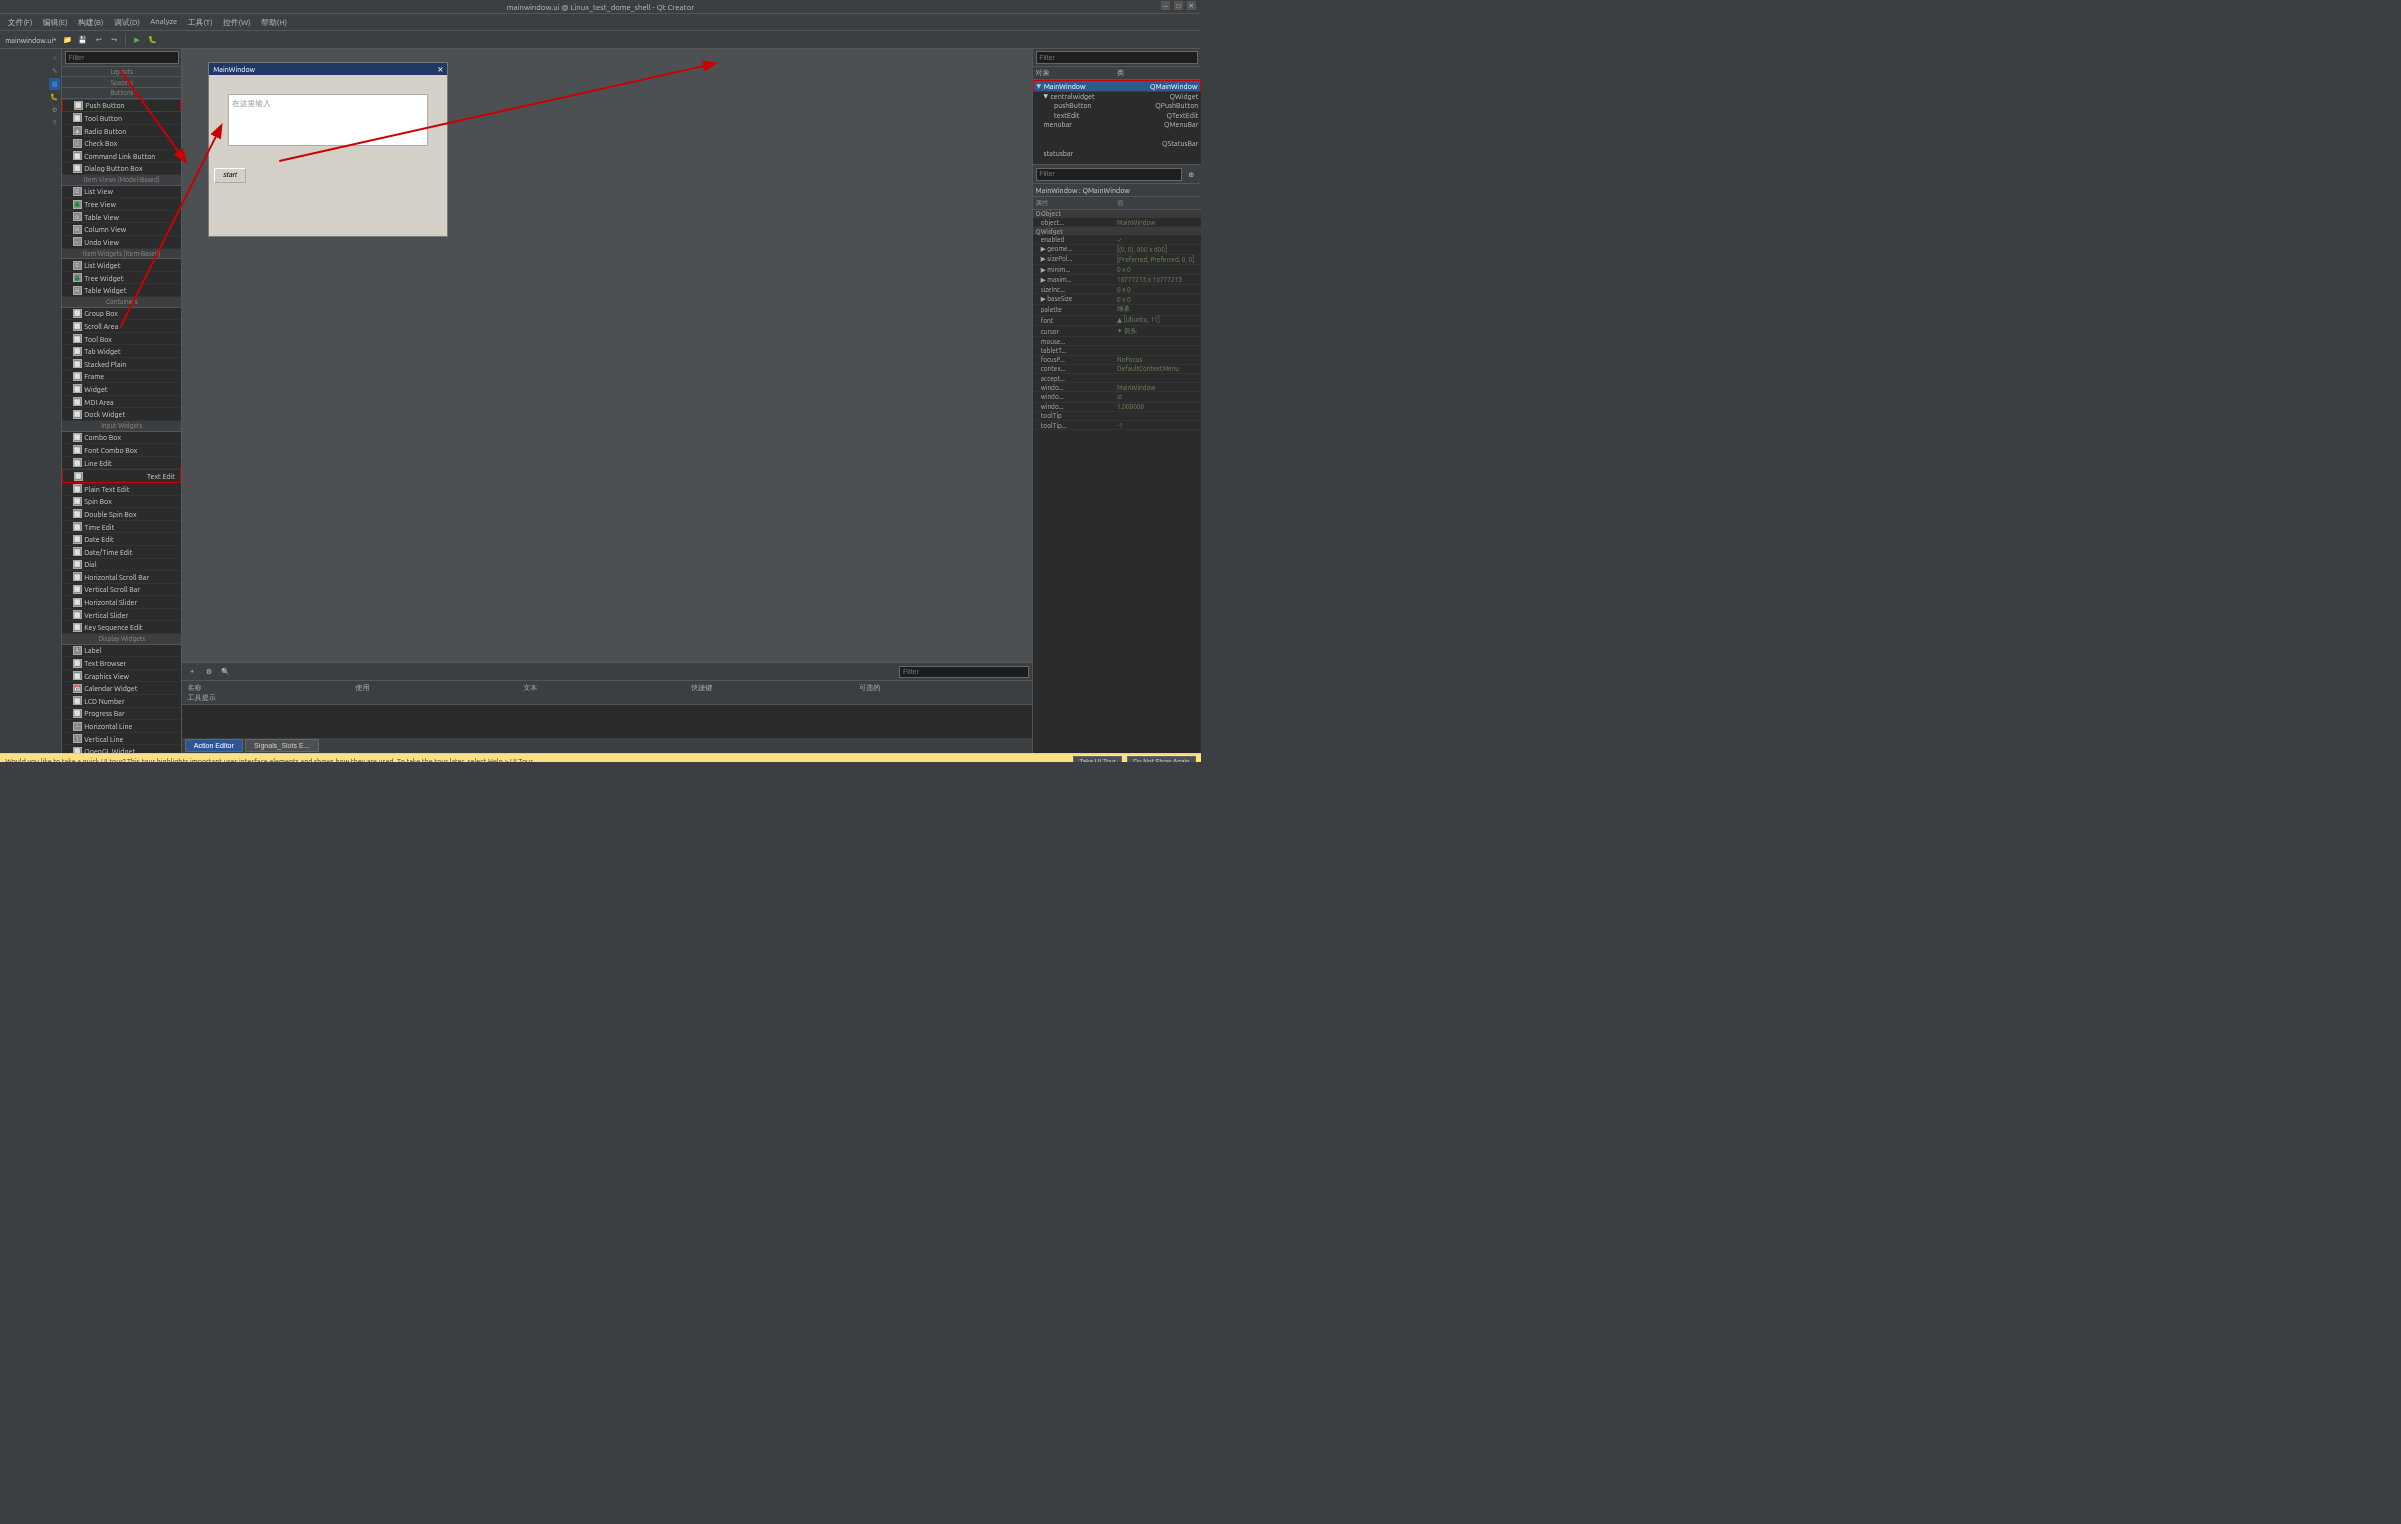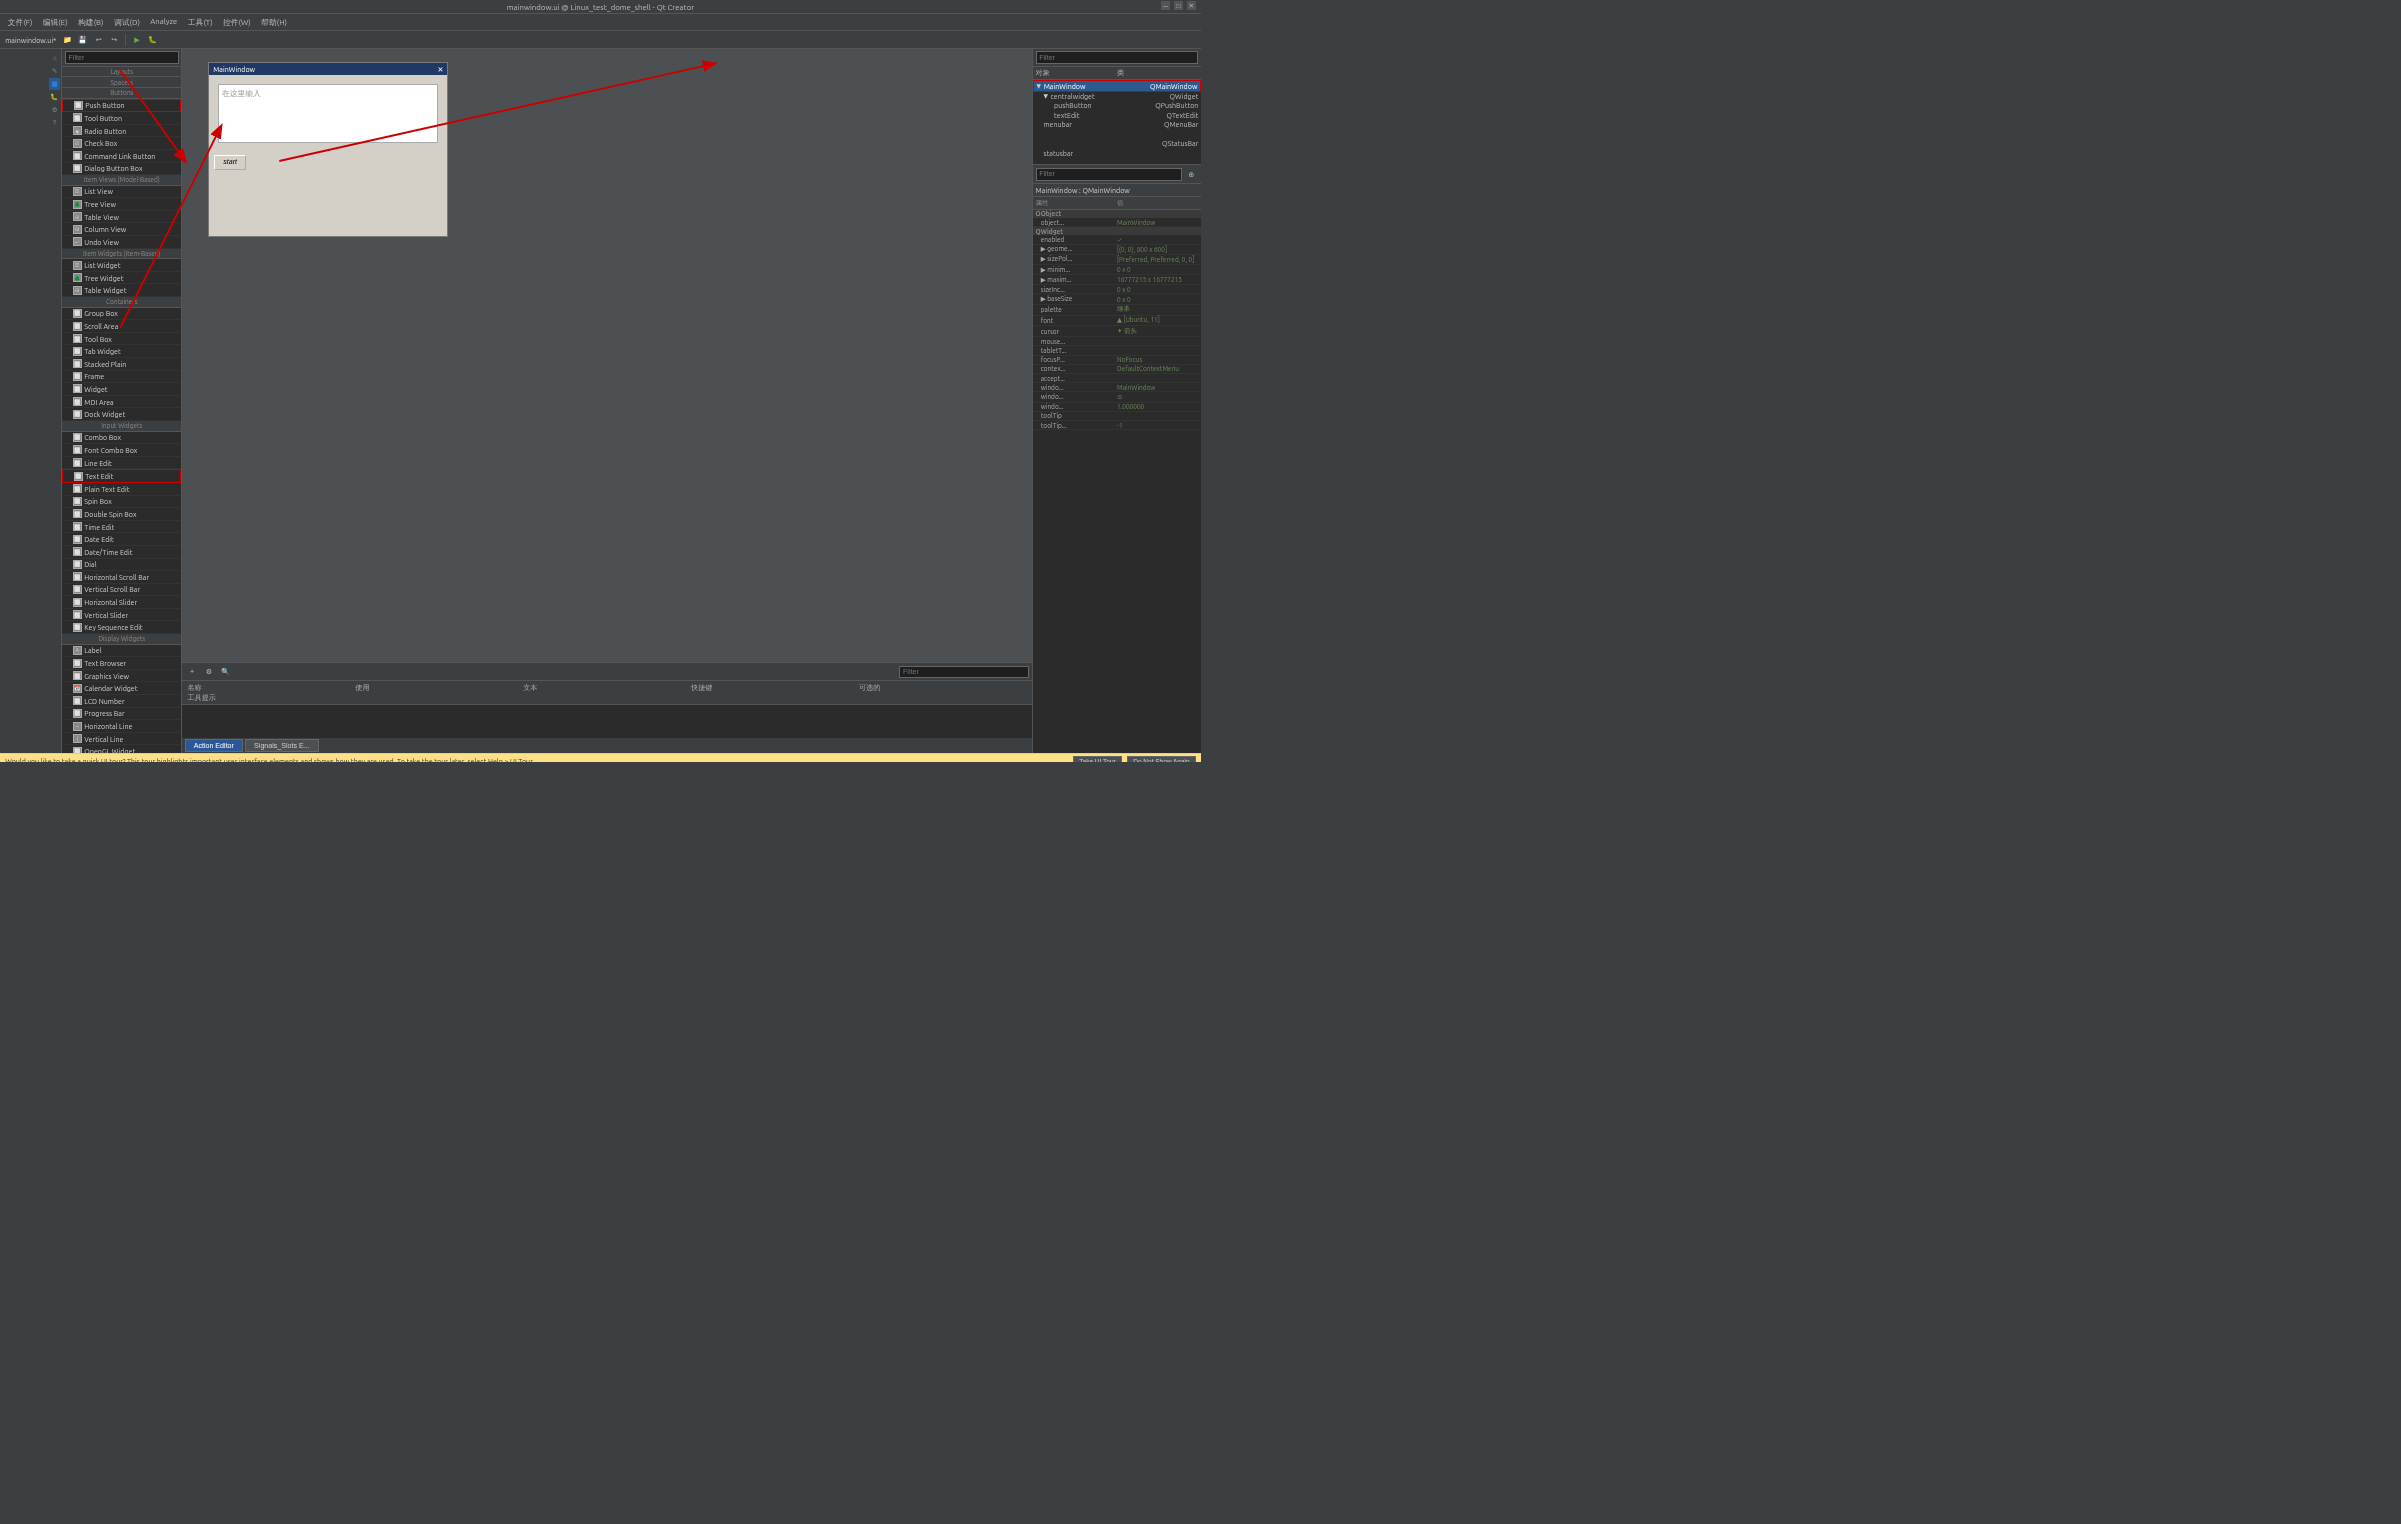--- a/index.html
+++ b/index.html
@@ -161,22 +161,22 @@
       background: #1f3864;
       color: white;
       padding: 1.3px 3.9px;
       font-size: 7.1px;
       display: flex;
       justify-content: space-between;
       align-items: center;
     }
     .canvas-input-area {
       background: white;
-      margin: 9px;
-      height: 59px;
+      margin: 19px;
+      height: 52px;
       border: 0.6px solid #aaa;
       display: flex;
       align-items: flex-start;
       padding: 2.6px;
       color: #888;
       font-size: 7.8px;
     }
     .canvas-button {
       margin: 2.6px 5.2px;
       padding: 2.6px 7.8px;
@@ -563,21 +563,21 @@
       <span>Combo Box</span>
     </div>
     <div class="palette-item">
       <div class="palette-item-icon">⬜</div>
       <span>Font Combo Box</span>
     </div>
     <div class="palette-item">
       <div class="palette-item-icon">⬜</div>
       <span>Line Edit</span>
     </div>
-    <div class="palette-item highlighted" style="border:1.3px solid #cc0000;">
+    <div class="palette-item highlighted" style="border:1.3px solid #cc0000;justify-content:space-between;">
       <div class="palette-item-icon">⬜</div>
       <span>Text Edit</span>
     </div>
     <div class="palette-item">
       <div class="palette-item-icon">⬜</div>
       <span>Plain Text Edit</span>
     </div>
     <div class="palette-item">
       <div class="palette-item-icon">⬜</div>
       <span>Spin Box</span>

